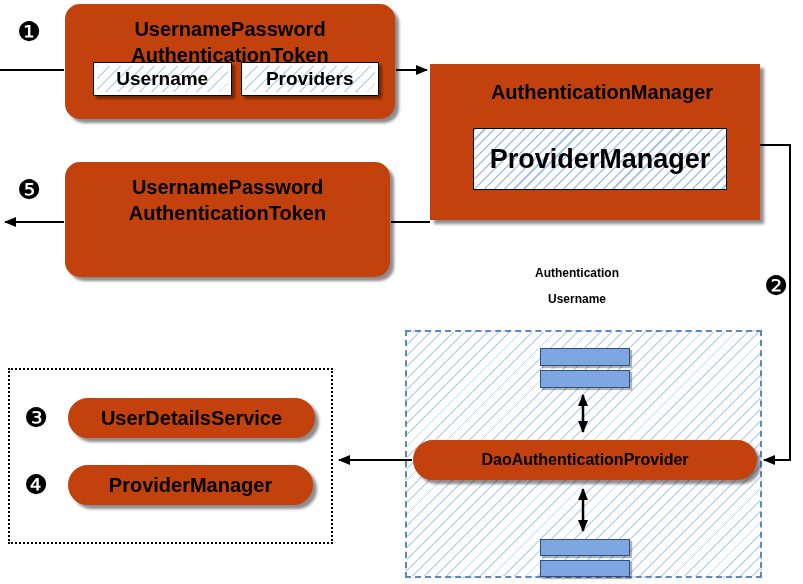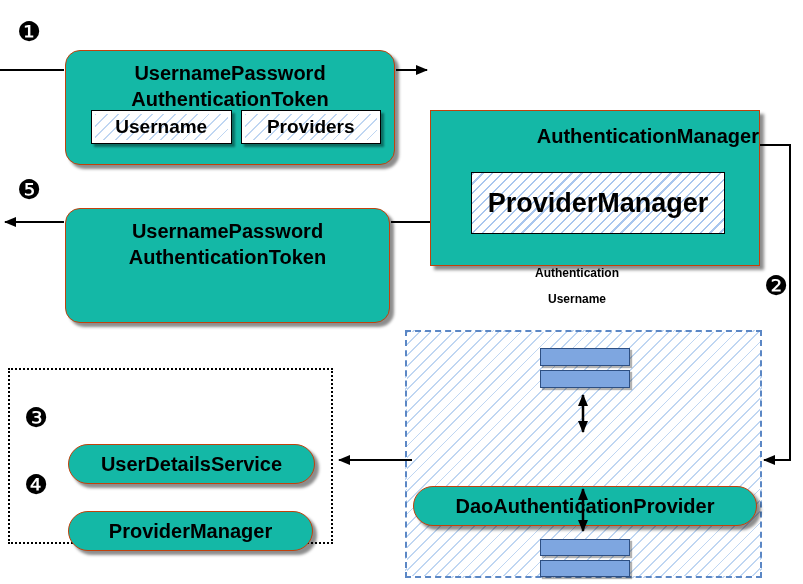--- a/index.html
+++ b/index.html
@@ -2,23 +2,22 @@
 <html><head>
 <meta charset="utf-8">
 <style>
   html,body { margin:0; padding:0; background:#ffffff; }
   .canvas {
     position:relative; width:803px; height:584px; overflow:hidden;
     background:#ffffff; font-family:"Liberation Sans", sans-serif; color:#000;
   }
   .abs { position:absolute; box-sizing:border-box; }
   .blue {
-    background:#14b8a6; border:1px solid #c2410c;
+    background:#c2410c; border:3px solid #c2410c;
     box-shadow:4px 4px 3px rgba(0,0,0,.45);
-    margin-top:46px;
   }
   .rounded { border-radius:15px; }
   .hatch {
     background-color:#fff;
     background-image:repeating-linear-gradient(135deg,
       #A9C6EE 0, #A9C6EE 1.5px, transparent 1.5px, transparent 7px);
   }
   .hatch-light {
     background-color:#fff;
     background-image:repeating-linear-gradient(135deg,
@@ -77,42 +76,42 @@
       <div class="field">
         <div class="field-inner hatch-light">Username</div>
       </div>
       <div class="field">
         <div class="field-inner hatch-light">Providers</div>
       </div>
     </div>
   </div>
 
   <div class="abs blue" style="left:430px; top:64px; width:330px; height:156px;">
-    <div style="font-weight:bold; font-size:20px; text-align:right; padding-top:14px;padding-left:14px;">AuthenticationManager</div>
+    <div style="font-weight:bold; font-size:20px; text-align:center; padding-top:14px;padding-left:14px;">AuthenticationManager</div>
     <div class="inner-box hatch" style="left:40px; top:61px; width:252px; height:60px;">ProviderManager</div>
   </div>
 
   <div class="abs blue rounded" style="left:65px; top:162px; width:325px; height:115px;">
     <div class="title2">
       <div>UsernamePassword</div>
       <div>AuthenticationToken</div>
     </div>
   </div>
 
   <div class="providers-label" style="left:468px; top:260px; width:218px;">
     <div>Authentication</div>
     <div>Username</div>
   </div>
 
   <div class="abs hatch-light dashed-container" style="left:405px; top:330px; width:357px; height:248px;"></div>
 
   <div class="bar" style="left:540px; top:348px; width:88px; height:16px;"></div>
   <div class="bar" style="left:540px; top:370px; width:88px; height:16px;"></div>
 
-  <div class="abs blue center" style="left:413px; top:440px; width:344px; height:40px; font-weight:bold; font-size:20px;">DaoAuthenticationProvider</div>
+  <div class="abs blue center" style="left:413px; top:440px; width:344px; height:40px; font-weight:bold; font-size:16px;">DaoAuthenticationProvider</div>
 
   <div class="bar" style="left:540px; top:539px; width:88px; height:15px;"></div>
   <div class="bar" style="left:540px; top:560px; width:88px; height:15px;"></div>
 
   <div class="abs dotted-container" style="left:8px; top:368px; width:325px; height:176px;"></div>
 
   <div class="abs blue center" style="left:68px; top:398px; width:247px; height:40px; font-weight:bold; font-size:20px;">UserDetailsService</div>
 
   <div class="abs blue center" style="left:68px; top:465px; width:245px; height:40px; font-weight:bold; font-size:20px;">ProviderManager</div>
 

